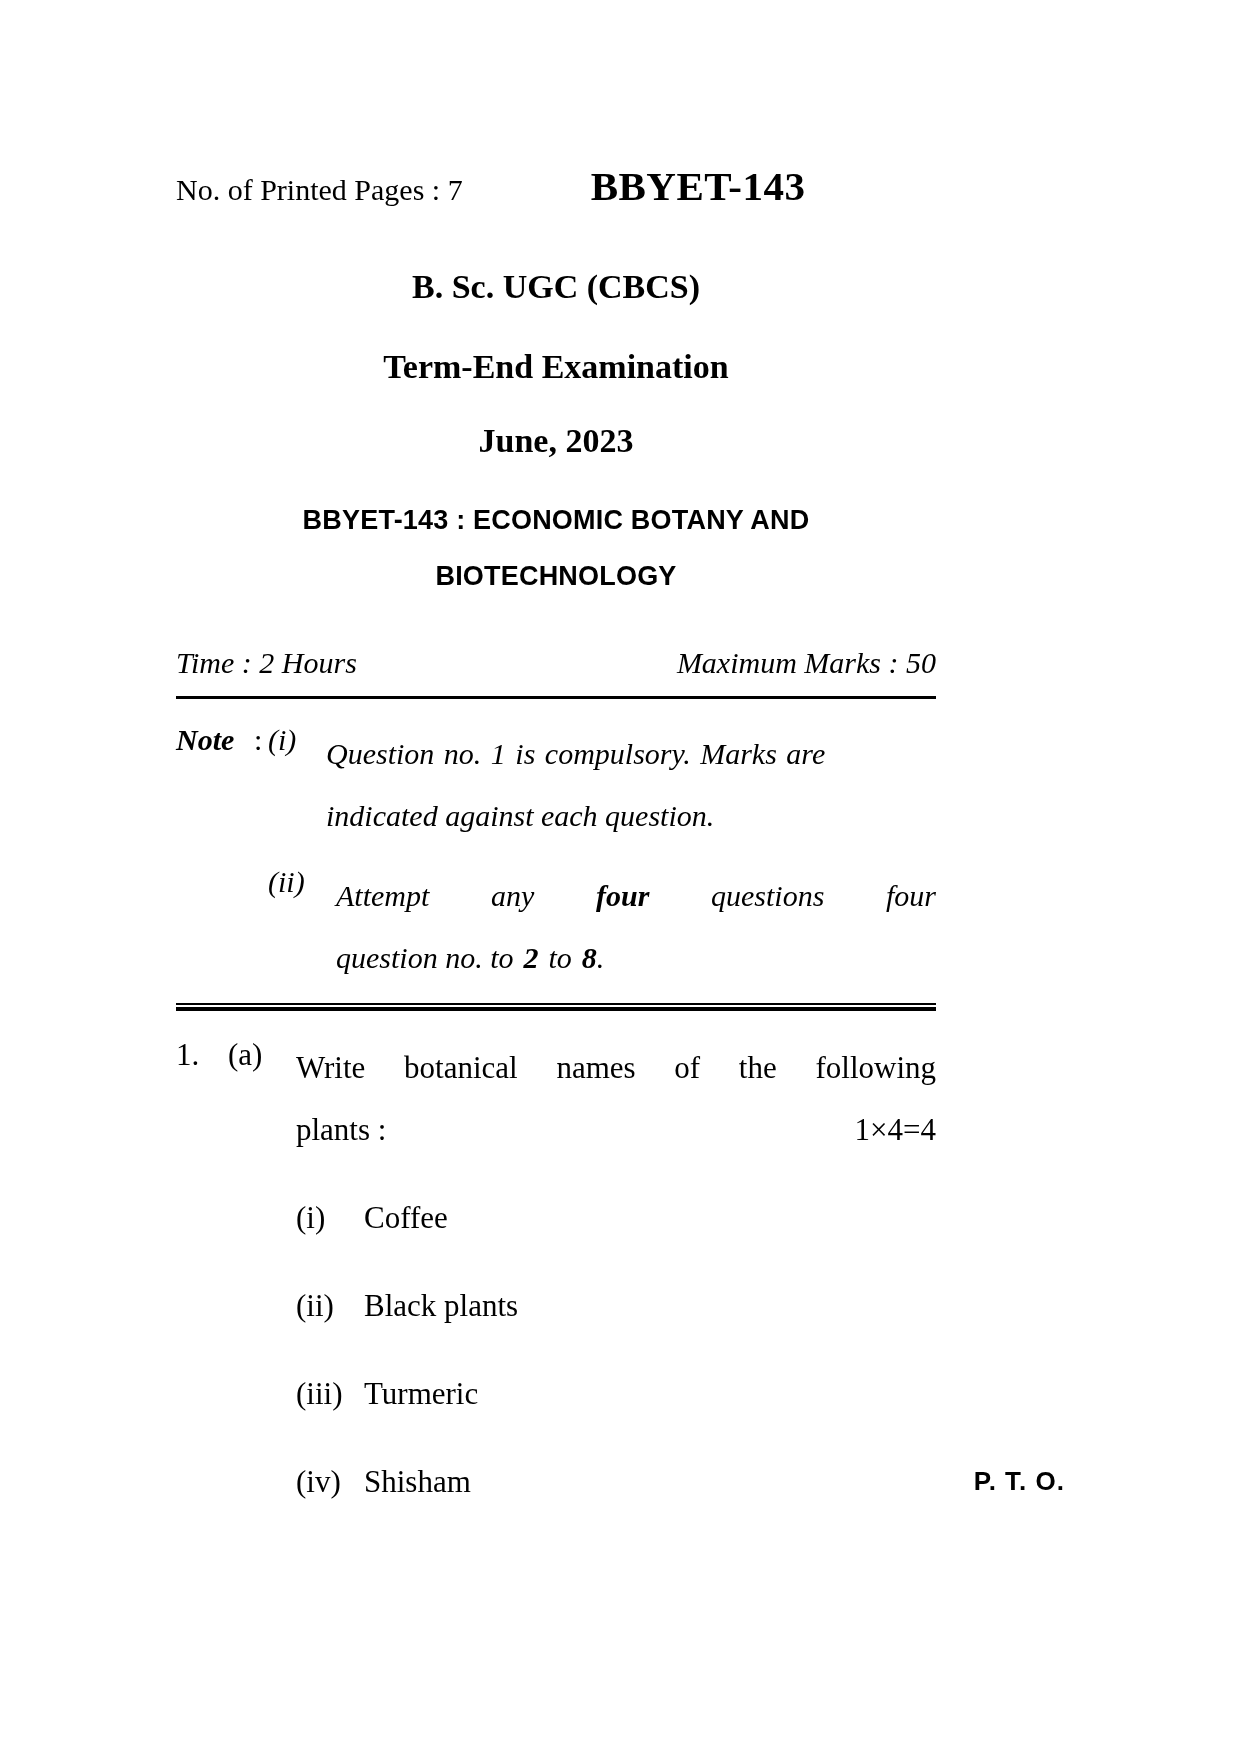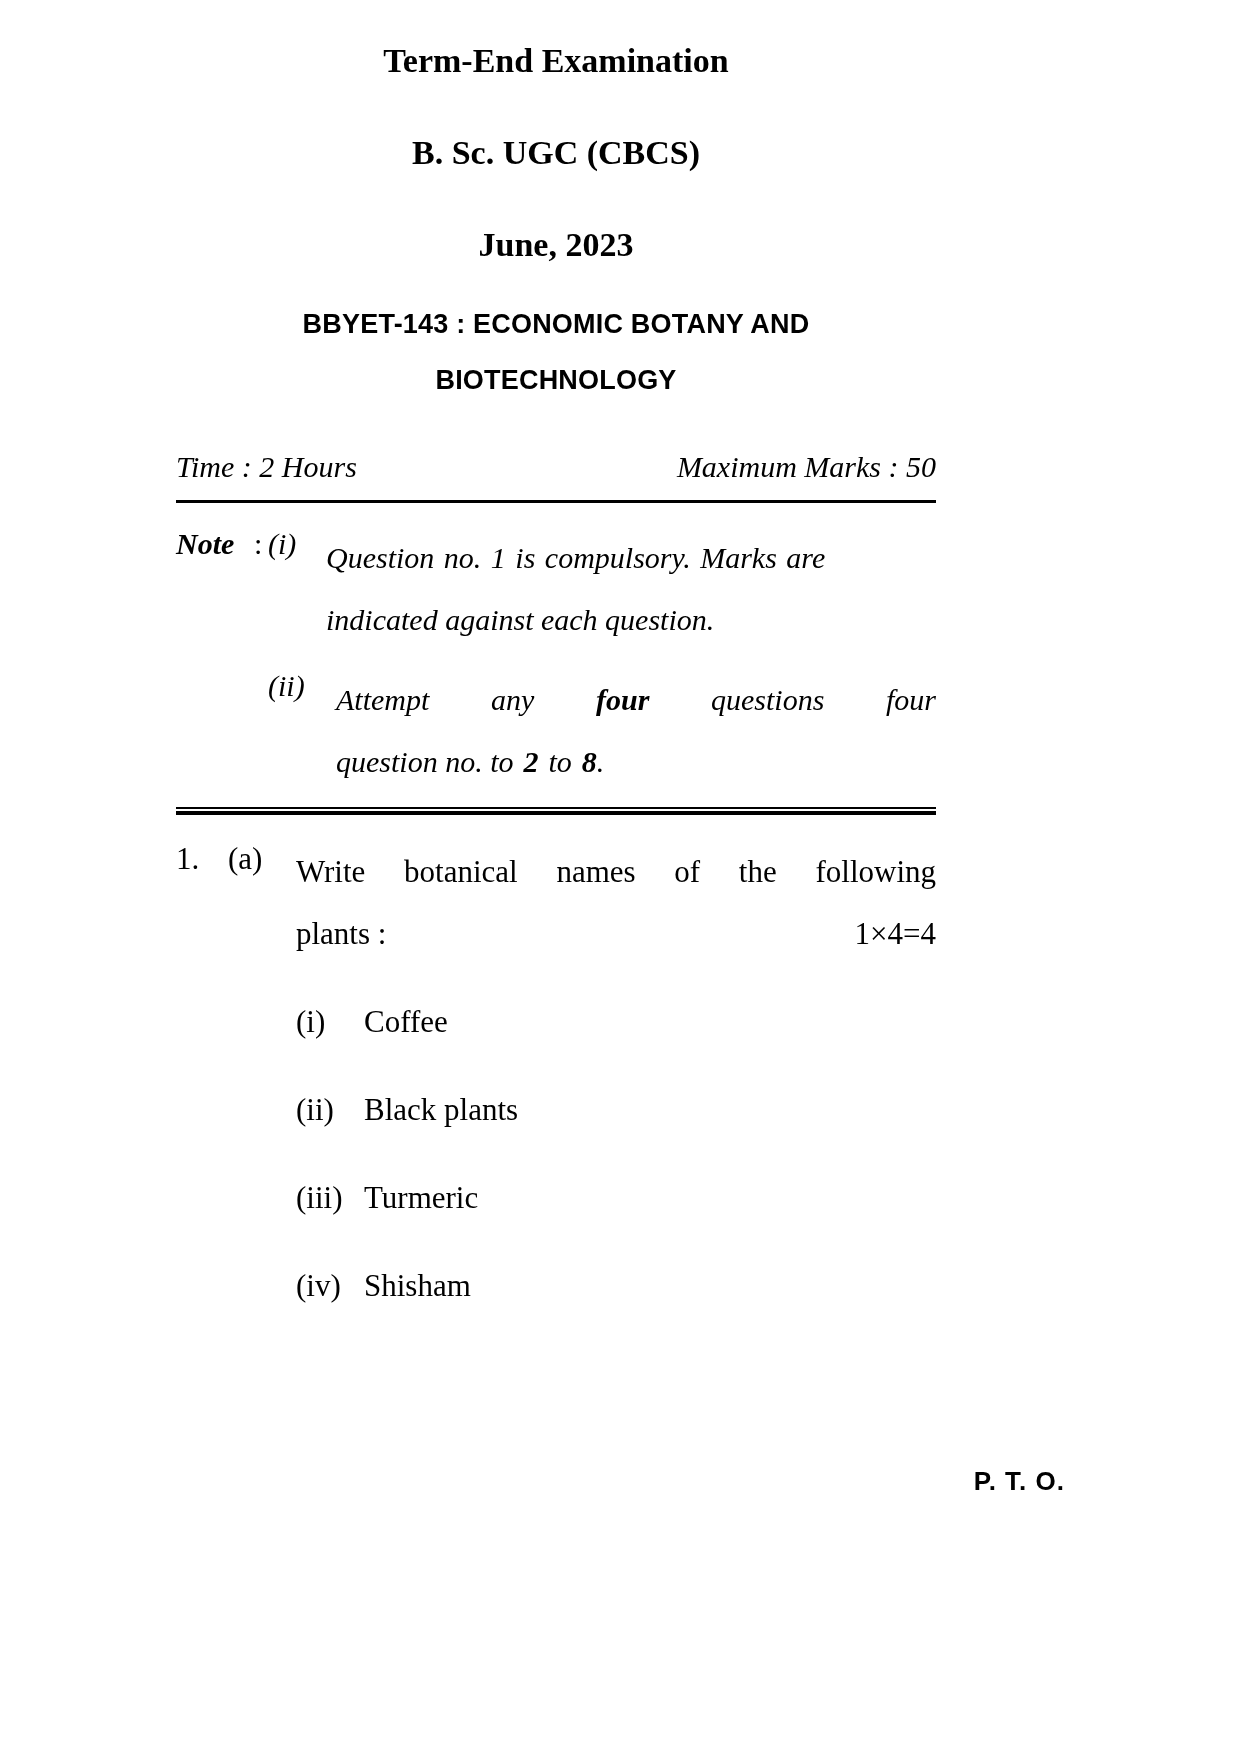--- a/index.html
+++ b/index.html
@@ -58,21 +58,21 @@
   
   .title-block { text-align: center; }
 
   .t-line {
     font-family: "Liberation Serif", "DejaVu Serif", serif;
     font-weight: bold;
     white-space: nowrap;
   }
   .t-degree   { font-size: 34px; margin-top: 54px; }
   .t-exam     { font-size: 34px; margin-top: 42px; }
-  .t-session  { font-size: 34px; margin-top: 54px; }
+  .t-session  { font-size: 34px; margin-top: 36px; }
 
   .subject {
     font-family: "Liberation Sans", "DejaVu Sans", sans-serif;
     font-weight: bold;
     font-size: 27px;
     letter-spacing: 0.2px;
     margin-top: 32px;
     line-height: 56px;
   }
 
@@ -208,24 +208,28 @@
     letter-spacing: 1px;
     white-space: nowrap;
   }
 </style>
 </head>
 <body>
 
 <div class="page">
   <div class="content">
 
+    <div class="header-row">
+      <div class="printed-pages">No. of Printed Pages : 7</div>
+      <div class="course-code">BBYET-143</div>
+    </div>
 
     <div class="title-block">
+      <div class="t-line t-degree">B. Sc. UGC (CBCS)</div>
       <div class="t-line t-exam">Term-End Examination</div>
-      <div class="t-line t-degree">B. Sc. UGC (CBCS)</div>
       <div class="t-line t-session">June, 2023</div>
       <div class="subject">
         <div>BBYET-143 : ECONOMIC BOTANY AND</div>
         <div>BIOTECHNOLOGY</div>
       </div>
     </div>
 
     <div class="time-marks">
       <span>Time : 2 Hours</span>
       <span>Maximum Marks : 50</span>

